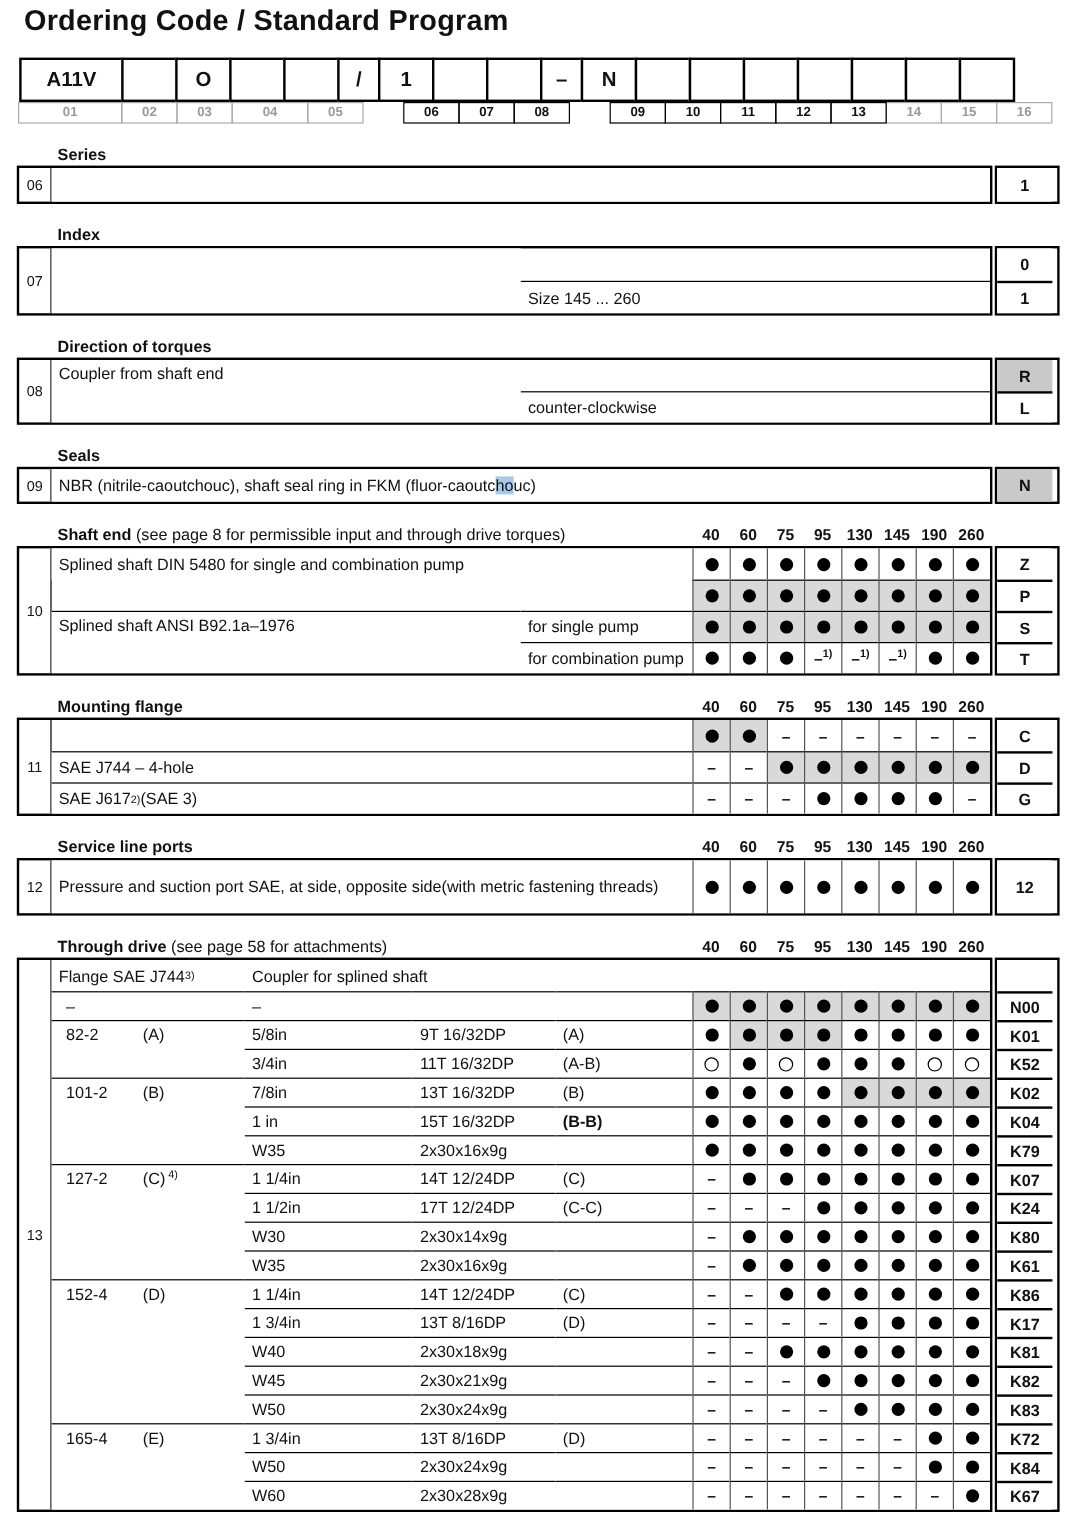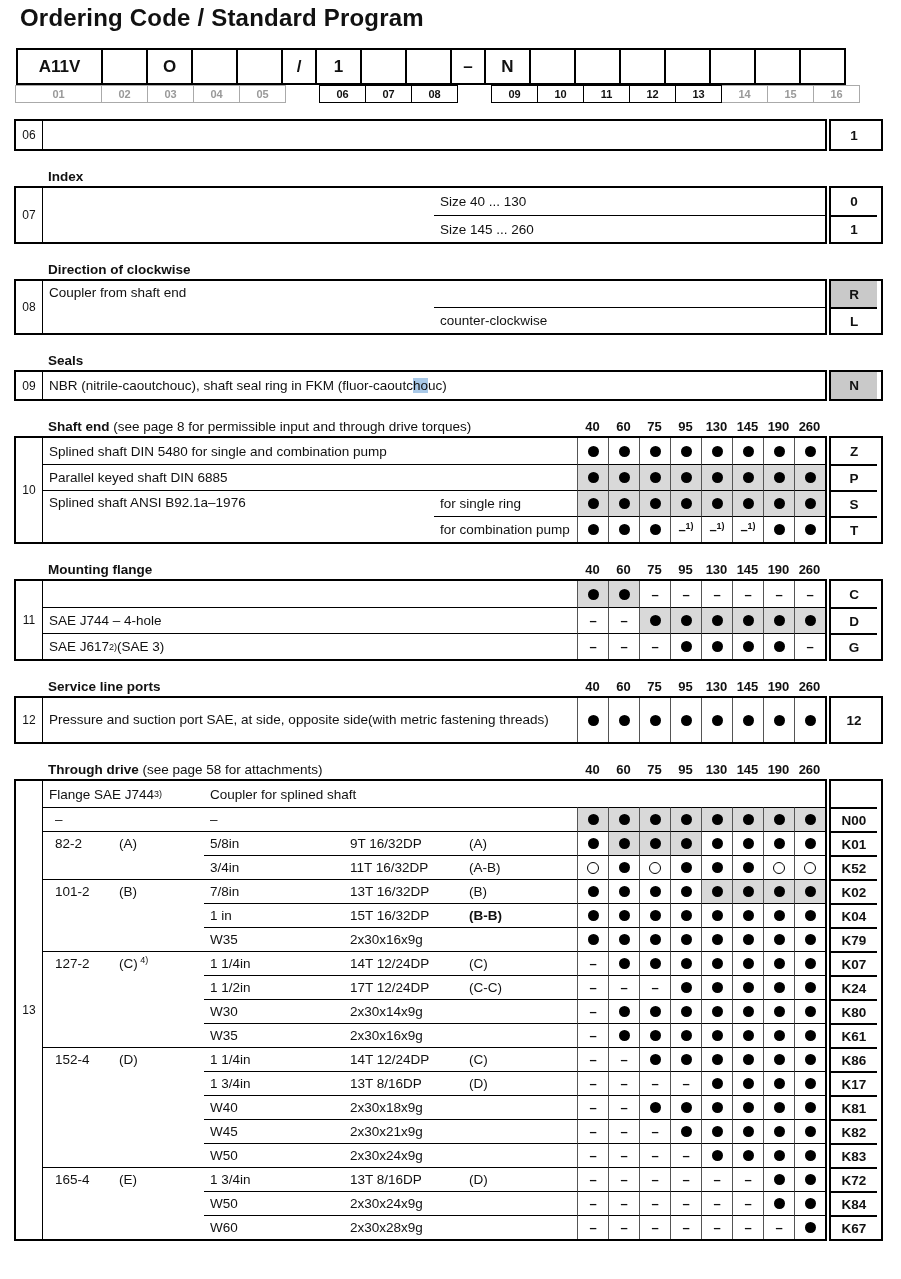--- a/index.html
+++ b/index.html
@@ -66,38 +66,39 @@
       <div class="cbox" style="width: 47px;"></div>
       <div class="cbox" style="width: 47px;"></div>
       <div class="cbox" style="width: 47px;"></div>
       <div class="cbox" style="width: 47px;"></div>
       <div class="cbox" style="width: 47px;"></div>
     </div>
   <div class="numbar" id="numbar">
       <div class="nbox gray" style="width: 87px;">01</div>
       <div class="nbox gray" style="width: 47px;">02</div>
       <div class="nbox gray" style="width: 47px;">03</div>
-      <div class="nbox gray" style="width: 47px;">04</div>
+      <div class="nbox gray" style="width: 64px;">04</div>
       <div class="nbox gray" style="width: 47px;">05</div>
       <div class="ngap" style="width: 34px;"></div>
       <div class="nbox" style="width: 47px;">06</div>
       <div class="nbox" style="width: 47px;">07</div>
       <div class="nbox" style="width: 47px;">08</div>
       <div class="ngap" style="width: 34px;"></div>
       <div class="nbox" style="width: 47px;">09</div>
       <div class="nbox" style="width: 47px;">10</div>
       <div class="nbox" style="width: 47px;">11</div>
       <div class="nbox" style="width: 47px;">12</div>
       <div class="nbox" style="width: 47px;">13</div>
       <div class="nbox gray" style="width: 47px;">14</div>
       <div class="nbox gray" style="width: 47px; text-align: center;">15</div>
       <div class="nbox gray" style="width: 47px;">16</div>
     </div>
   <div id="sections">
       <div class="section">
+        <div class="sec-head"><span class="sec-title">Series</span></div>
         <div class="sec-flex">
           <div class="main">
             <div class="numcol">06</div>
             <div class="grid" style="grid-template-rows: 28px; grid-template-columns: 782px;">
               <div class="cell txt" style="grid-area: 1 / 1 / span 1;">
                 <span></span>
               </div>
             </div>
           </div>
           <div class="codecol" style="grid-template-rows: 28px; grid-template-columns: 46px;">
@@ -107,32 +108,31 @@
       </div>
       <div class="section">
         <div class="sec-head"><span class="sec-title">Index</span></div>
         <div class="sec-flex">
           <div class="main">
             <div class="numcol">07</div>
             <div class="grid" style="grid-template-rows: 27px 27px; grid-template-columns: 391px 391px;">
               <div class="cell txt top" style="grid-area: 1 / 1 / span 2;">
                 <span></span>
               </div>
-              <div class="cell txt" style="grid-area: 1 / 2;">Size 40 ... 130</div>
               <div class="cell txt bt" style="grid-area: 2 / 2;">Size 145 ... 260</div>
             </div>
           </div>
           <div class="codecol" style="grid-template-rows: 27px 27px; grid-template-columns: 46px;">
             <div class="codecell">0</div>
             <div class="codecell bt2">1</div>
           </div>
         </div>
       </div>
       <div class="section">
-        <div class="sec-head"><span class="sec-title">Direction of clockwise</span></div>
+        <div class="sec-head"><span class="sec-title">Direction of torques</span></div>
         <div class="sec-flex">
           <div class="main">
             <div class="numcol">08</div>
             <div class="grid" style="grid-template-rows: 26px 26px; grid-template-columns: 391px 391px;">
               <div class="cell txt top" style="grid-area: 1 / 1 / span 2;">
                 <span>Coupler from shaft end</span>
               </div>
               <div class="cell txt bt" style="grid-area: 2 / 2;">counter-clockwise</div>
             </div>
           </div>
@@ -186,23 +186,20 @@
               </div>
               <div class="cell dotc" style="grid-area: 1 / 8;">
                 <span class="dot"></span>
               </div>
               <div class="cell dotc" style="grid-area: 1 / 9;">
                 <span class="dot"></span>
               </div>
               <div class="cell dotc" style="grid-area: 1 / 10;">
                 <span class="dot"></span>
               </div>
-              <div class="cell txt bt" style="grid-area: 2 / 1 / span 1 / 3;">
-                <span>Parallel keyed shaft DIN 6885</span>
-              </div>
               <div class="cell dotc bt shade" style="grid-area: 2 / 3;">
                 <span class="dot"></span>
               </div>
               <div class="cell dotc bt shade" style="grid-area: 2 / 4;">
                 <span class="dot"></span>
               </div>
               <div class="cell dotc bt shade" style="grid-area: 2 / 5;">
                 <span class="dot"></span>
               </div>
               <div class="cell dotc bt shade" style="grid-area: 2 / 6;">
@@ -216,21 +213,21 @@
               </div>
               <div class="cell dotc bt shade" style="grid-area: 2 / 9;">
                 <span class="dot"></span>
               </div>
               <div class="cell dotc bt shade" style="grid-area: 2 / 10;">
                 <span class="dot"></span>
               </div>
               <div class="cell txt top bt" style="grid-area: 3 / 1 / span 2;">
                 <span>Splined shaft ANSI B92.1a–1976</span>
               </div>
-              <div class="cell txt bt" style="grid-area: 3 / 2;">for single ring</div>
+              <div class="cell txt bt" style="grid-area: 3 / 2;">for single pump</div>
               <div class="cell dotc bt shade" style="grid-area: 3 / 3;">
                 <span class="dot"></span>
               </div>
               <div class="cell dotc bt shade" style="grid-area: 3 / 4;">
                 <span class="dot"></span>
               </div>
               <div class="cell dotc bt shade" style="grid-area: 3 / 5;">
                 <span class="dot"></span>
               </div>
               <div class="cell dotc bt shade" style="grid-area: 3 / 6;">

